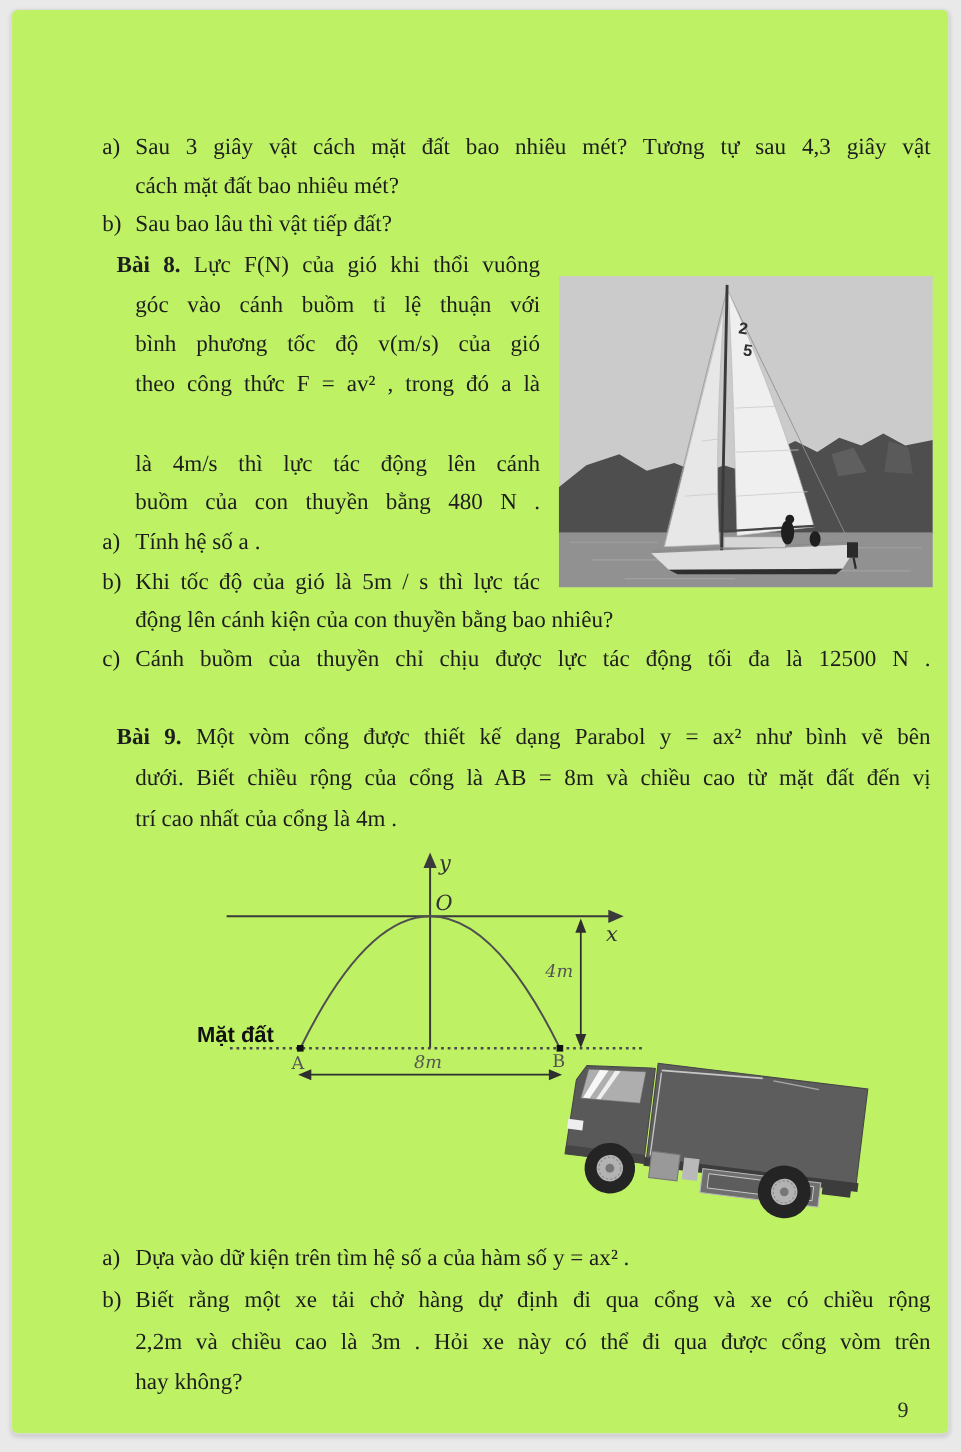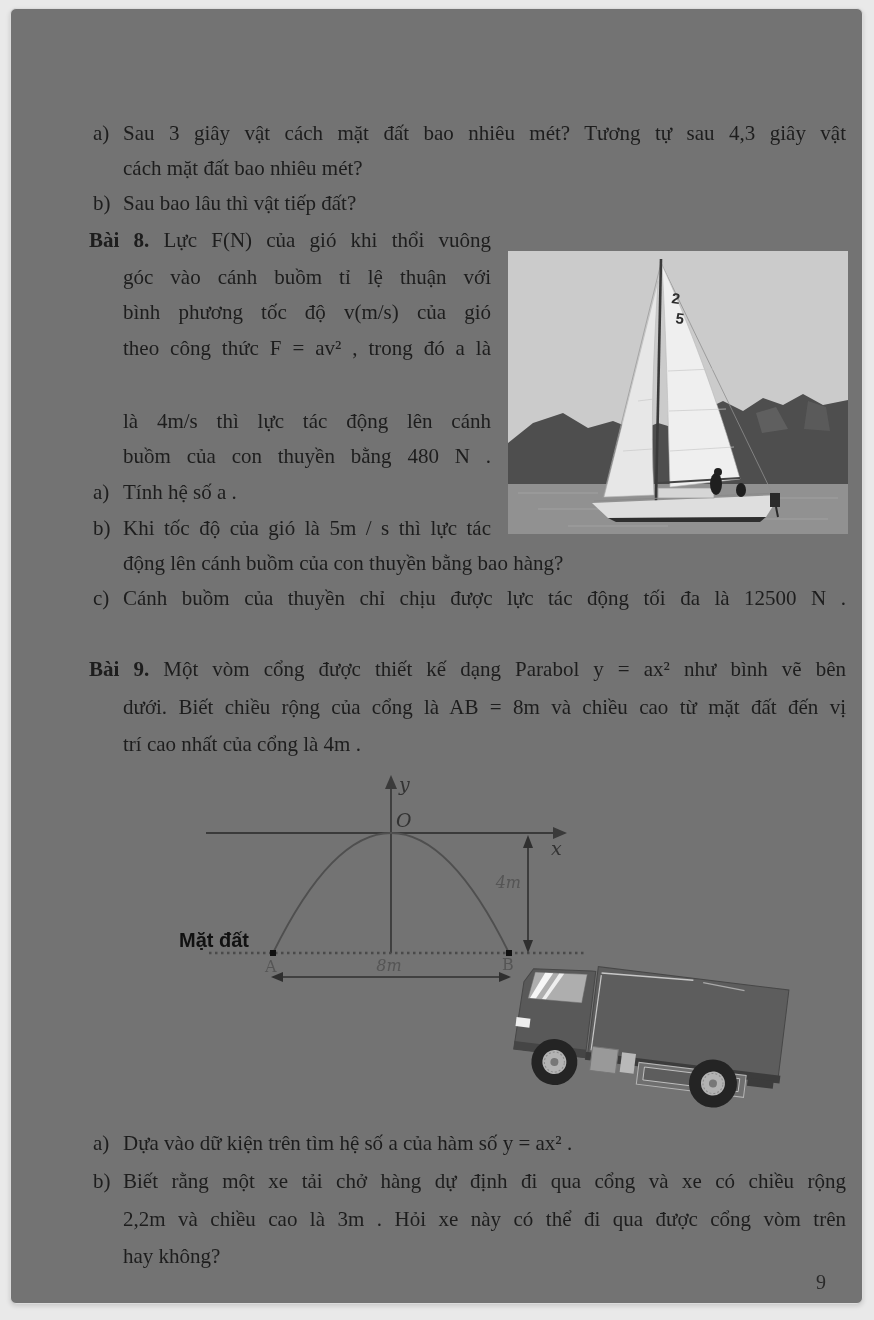--- a/index.html
+++ b/index.html
@@ -4,30 +4,30 @@
 <style>
   html,body{margin:0;padding:0;}
   body{
     width:874px;height:1320px;position:relative;
     background:#e9e9e9;
     font-family:"Liberation Serif", serif;
     color:#1d1d1d;
   }
   .page{
     position:absolute;left:10px;top:8px;width:851px;height:1294px;
-    background:#737373;border:1px solid #dcdcdc;border-radius:6px;
+    background:#bef264;border:1px solid #dcdcdc;border-radius:6px;
     box-shadow:0 2px 5px rgba(0,0,0,.14);
   }
   .ln{
     position:absolute;font-size:21px;line-height:28px;
     white-space:nowrap;color:#1d1d1d;
   }
   .ln.j{white-space:normal;text-align:justify;text-align-last:justify;}
   .lbl{display:inline-block;width:30px;}
-  .bold{font-weight:bold;}
+  .bold{font-weight:bold;margin-left:17px;}
   .m{}
   .figwrap,.photowrap,.truckwrap{position:absolute;}
   .pagenum{position:absolute;font-size:20px;color:#2a2a2a;}
   svg{display:block;}
   .axis-txt{font-family:"DejaVu Serif",serif;font-style:italic;font-size:19px;fill:#333;}
   .pt-txt{font-family:"DejaVu Serif",serif;font-size:16px;fill:#555;}
   .dim-txt{font-family:"DejaVu Serif",serif;font-style:italic;font-size:16px;fill:#555;}
   .ground-txt{font-family:"Liberation Sans",sans-serif;font-weight:bold;font-size:20px;fill:#111;}
   .sailnum{font-family:"Liberation Sans",sans-serif;font-weight:bold;font-size:15px;fill:#2e2e2e;}
 </style>
@@ -42,21 +42,21 @@
 
   <div class="ln j" style="top:217px;left:78px;width:402px"><span class="bold">Bài 8.</span><span> Lực </span><span class="m">F(N)</span><span> của gió khi thổi vuông</span></div>
   <div class="ln j" style="top:254px;left:112px;width:368px"><span>góc vào cánh buồm tỉ lệ thuận với</span></div>
   <div class="ln j" style="top:289px;left:112px;width:368px"><span>bình phương tốc độ </span><span class="m">v(m/s)</span><span> của gió</span></div>
   <div class="ln j" style="top:325px;left:112px;width:368px"><span>theo công thức </span><span class="m">F = av²</span><span> , trong đó </span><span class="m">a</span><span> là</span></div>
   <div class="ln j" style="top:398px;left:112px;width:368px"><span>là </span><span class="m">4m/s</span><span> thì lực tác động lên cánh</span></div>
   <div class="ln j" style="top:433px;left:112px;width:368px"><span>buồm của con thuyền bằng </span><span class="m">480 N</span><span> .</span></div>
 
   <div class="ln" style="top:469px;left:82px"><span class="lbl">a)</span><span>Tính hệ số </span><span class="m">a</span><span> .</span></div>
   <div class="ln j" style="top:505px;left:82px;width:398px"><span class="lbl">b)</span><span>Khi tốc độ của gió là </span><span class="m">5m / s</span><span> thì lực tác</span></div>
-  <div class="ln" style="top:540px;left:112px"><span>động lên cánh buồm của con thuyền bằng bao hàng?</span></div>
+  <div class="ln" style="top:540px;left:112px"><span>động lên cánh kiện của con thuyền bằng bao nhiêu?</span></div>
   <div class="ln j" style="top:575px;left:82px;width:753px"><span class="lbl">c)</span><span>Cánh buồm của thuyền chỉ chịu được lực tác động tối đa là </span><span class="m">12500 N</span><span> .</span></div>
 
   <div class="ln j" style="top:646px;left:78px;width:757px"><span class="bold">Bài 9.</span><span> Một vòm cổng được thiết kế dạng Parabol </span><span class="m">y = ax²</span><span> như bình vẽ bên</span></div>
   <div class="ln j" style="top:684px;left:112px;width:723px"><span>dưới. Biết chiều rộng của cổng là </span><span class="m">AB = 8m</span><span> và chiều cao từ mặt đất đến vị</span></div>
   <div class="ln" style="top:721px;left:112px"><span>trí cao nhất của cổng là </span><span class="m">4m</span><span> .</span></div>
 
   <div class="figwrap" style="left:150px;top:764px">
     <svg width="430" height="245" viewBox="0 0 430 245">
 
       <line x1="45" y1="60" x2="400" y2="60" stroke="#3a3a3a" stroke-width="1.8"></line>

